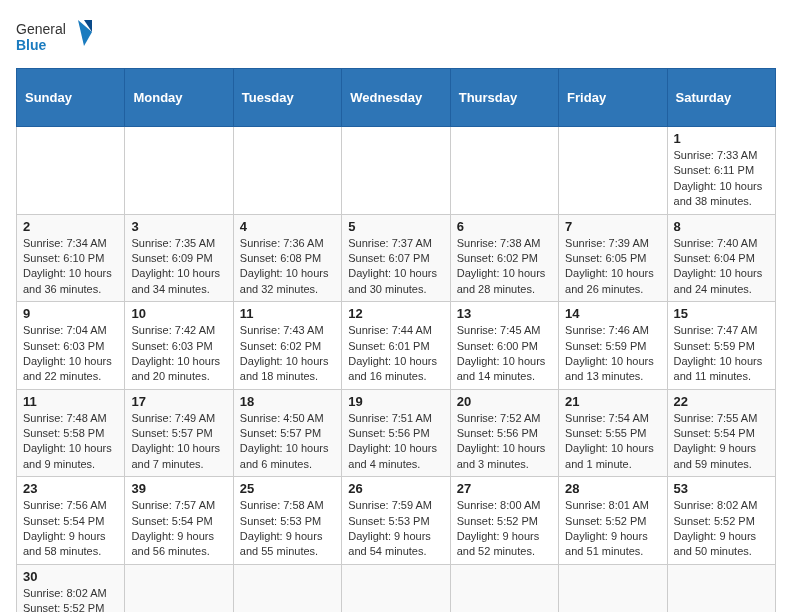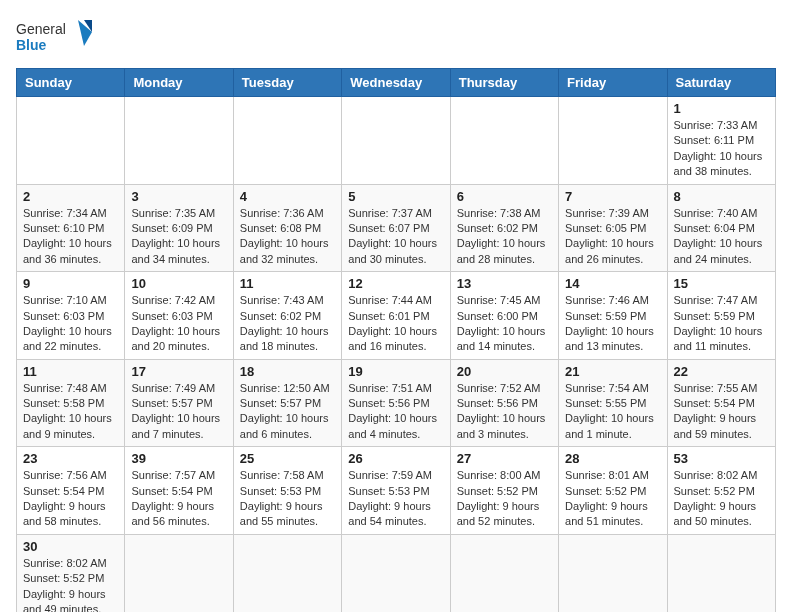--- a/index.html
+++ b/index.html
@@ -36,21 +36,21 @@
     }
     .calendar {
       width: 100%;
       border-collapse: collapse;
       border: 1px solid #ccc;
     }
     .calendar th {
       background: #2e75b6;
       color: #fff;
       text-align: left;
-      padding: 6px 8px;
+      padding: 21px 8px;
       font-size: 13px;
       font-weight: bold;
       border: 1px solid #2060a0;
     }
     .calendar td {
       vertical-align: top;
       border: 1px solid #ccc;
       padding: 4px 6px;
       font-size: 11px;
       color: #333;
@@ -159,21 +159,21 @@
         <td>
           <span class="day-num">8</span>
           <div class="day-info">Sunrise: 7:40 AM
 Sunset: 6:04 PM
 Daylight: 10 hours and 24 minutes.</div>
         </td>
       </tr>
       <tr>
         <td>
           <span class="day-num">9</span>
-          <div class="day-info">Sunrise: 7:10 AM
+          <div class="day-info">Sunrise: 7:04 AM
 Sunset: 6:03 PM
 Daylight: 10 hours and 22 minutes.</div>
         </td>
         <td>
           <span class="day-num">10</span>
           <div class="day-info">Sunrise: 7:42 AM
 Sunset: 6:03 PM
 Daylight: 10 hours and 20 minutes.</div>
         </td>
         <td>
@@ -215,21 +215,21 @@
 Daylight: 10 hours and 9 minutes.</div>
         </td>
         <td>
           <span class="day-num">17</span>
           <div class="day-info">Sunrise: 7:49 AM
 Sunset: 5:57 PM
 Daylight: 10 hours and 7 minutes.</div>
         </td>
         <td>
           <span class="day-num">18</span>
-          <div class="day-info">Sunrise: 12:50 AM
+          <div class="day-info">Sunrise: 4:50 AM
 Sunset: 5:57 PM
 Daylight: 10 hours and 6 minutes.</div>
         </td>
         <td>
           <span class="day-num">19</span>
           <div class="day-info">Sunrise: 7:51 AM
 Sunset: 5:56 PM
 Daylight: 10 hours and 4 minutes.</div>
         </td>
         <td>

